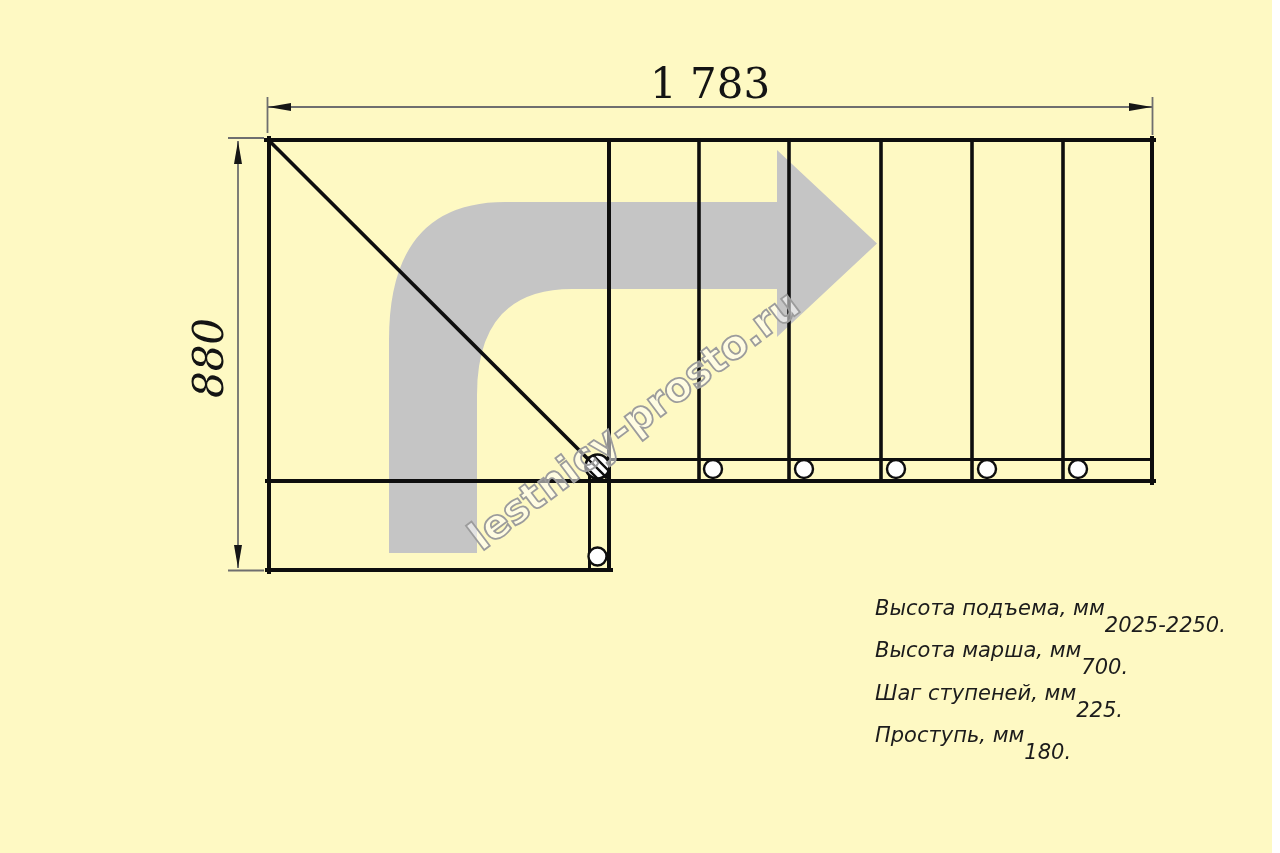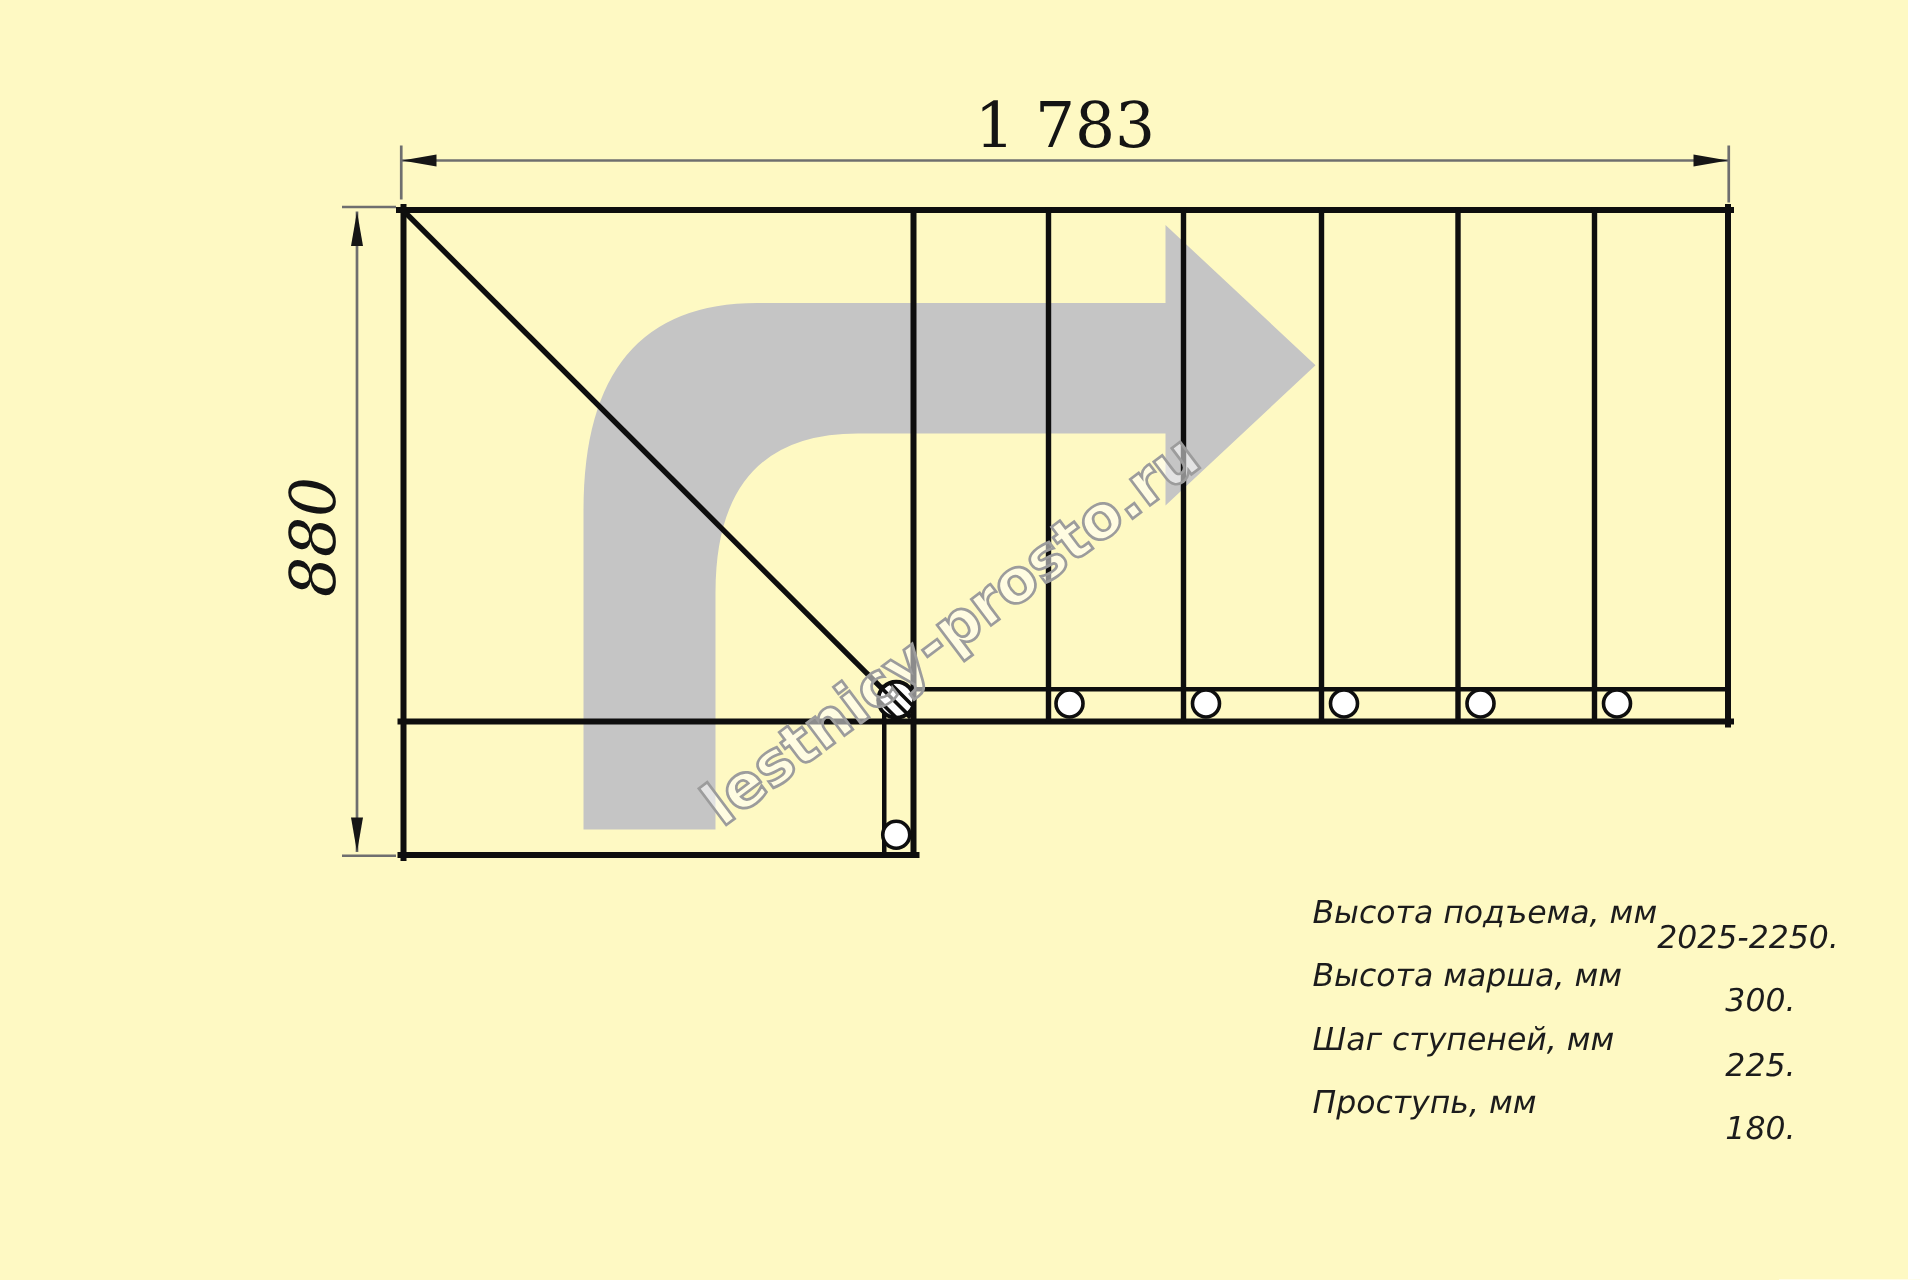--- a/index.html
+++ b/index.html
@@ -16,21 +16,21 @@
     position: absolute;
     left: 875px;
     top: 596px;
     width: 322px;
     font-style: italic;
     font-size: 21px;
     line-height: 25.4px;
     color: #1c1c1c;
     font-family: "DejaVu Sans", sans-serif;
   }
-  .specs .row { display: flex; justify-content: space-between; white-space: nowrap; font-style: italic; }
+  .specs .row { display: flex; white-space: nowrap; font-style: italic; }
   .specs .row .val { text-align: right; margin-top: 17px; }
   .dim-text {
     font-family: "DejaVu Serif", serif;
     font-size: 42px;
     fill: #141414;
   }
   .wm {
     font-family: "DejaVu Sans", sans-serif;
     font-weight: bold;
     font-size: 40px;
@@ -104,21 +104,21 @@
     <text class="wm" text-anchor="middle" transform="translate(642,431) rotate(-37)">lestnicy-prosto.ru</text>
   </svg>
 
   <div class="specs">
     <div class="row">
       <span class="lbl">Высота подъема, мм</span>
       <span class="val">2025-2250.</span>
     </div>
     <div class="row">
       <span class="lbl">Высота марша, мм</span>
-      <span class="val">300.</span>
+      <span class="val">700.</span>
     </div>
     <div class="row">
       <span class="lbl">Шаг ступеней, мм</span>
       <span class="val">225.</span>
     </div>
     <div class="row">
       <span class="lbl">Проступь, мм</span>
       <span class="val">180.</span>
     </div>
   </div>

